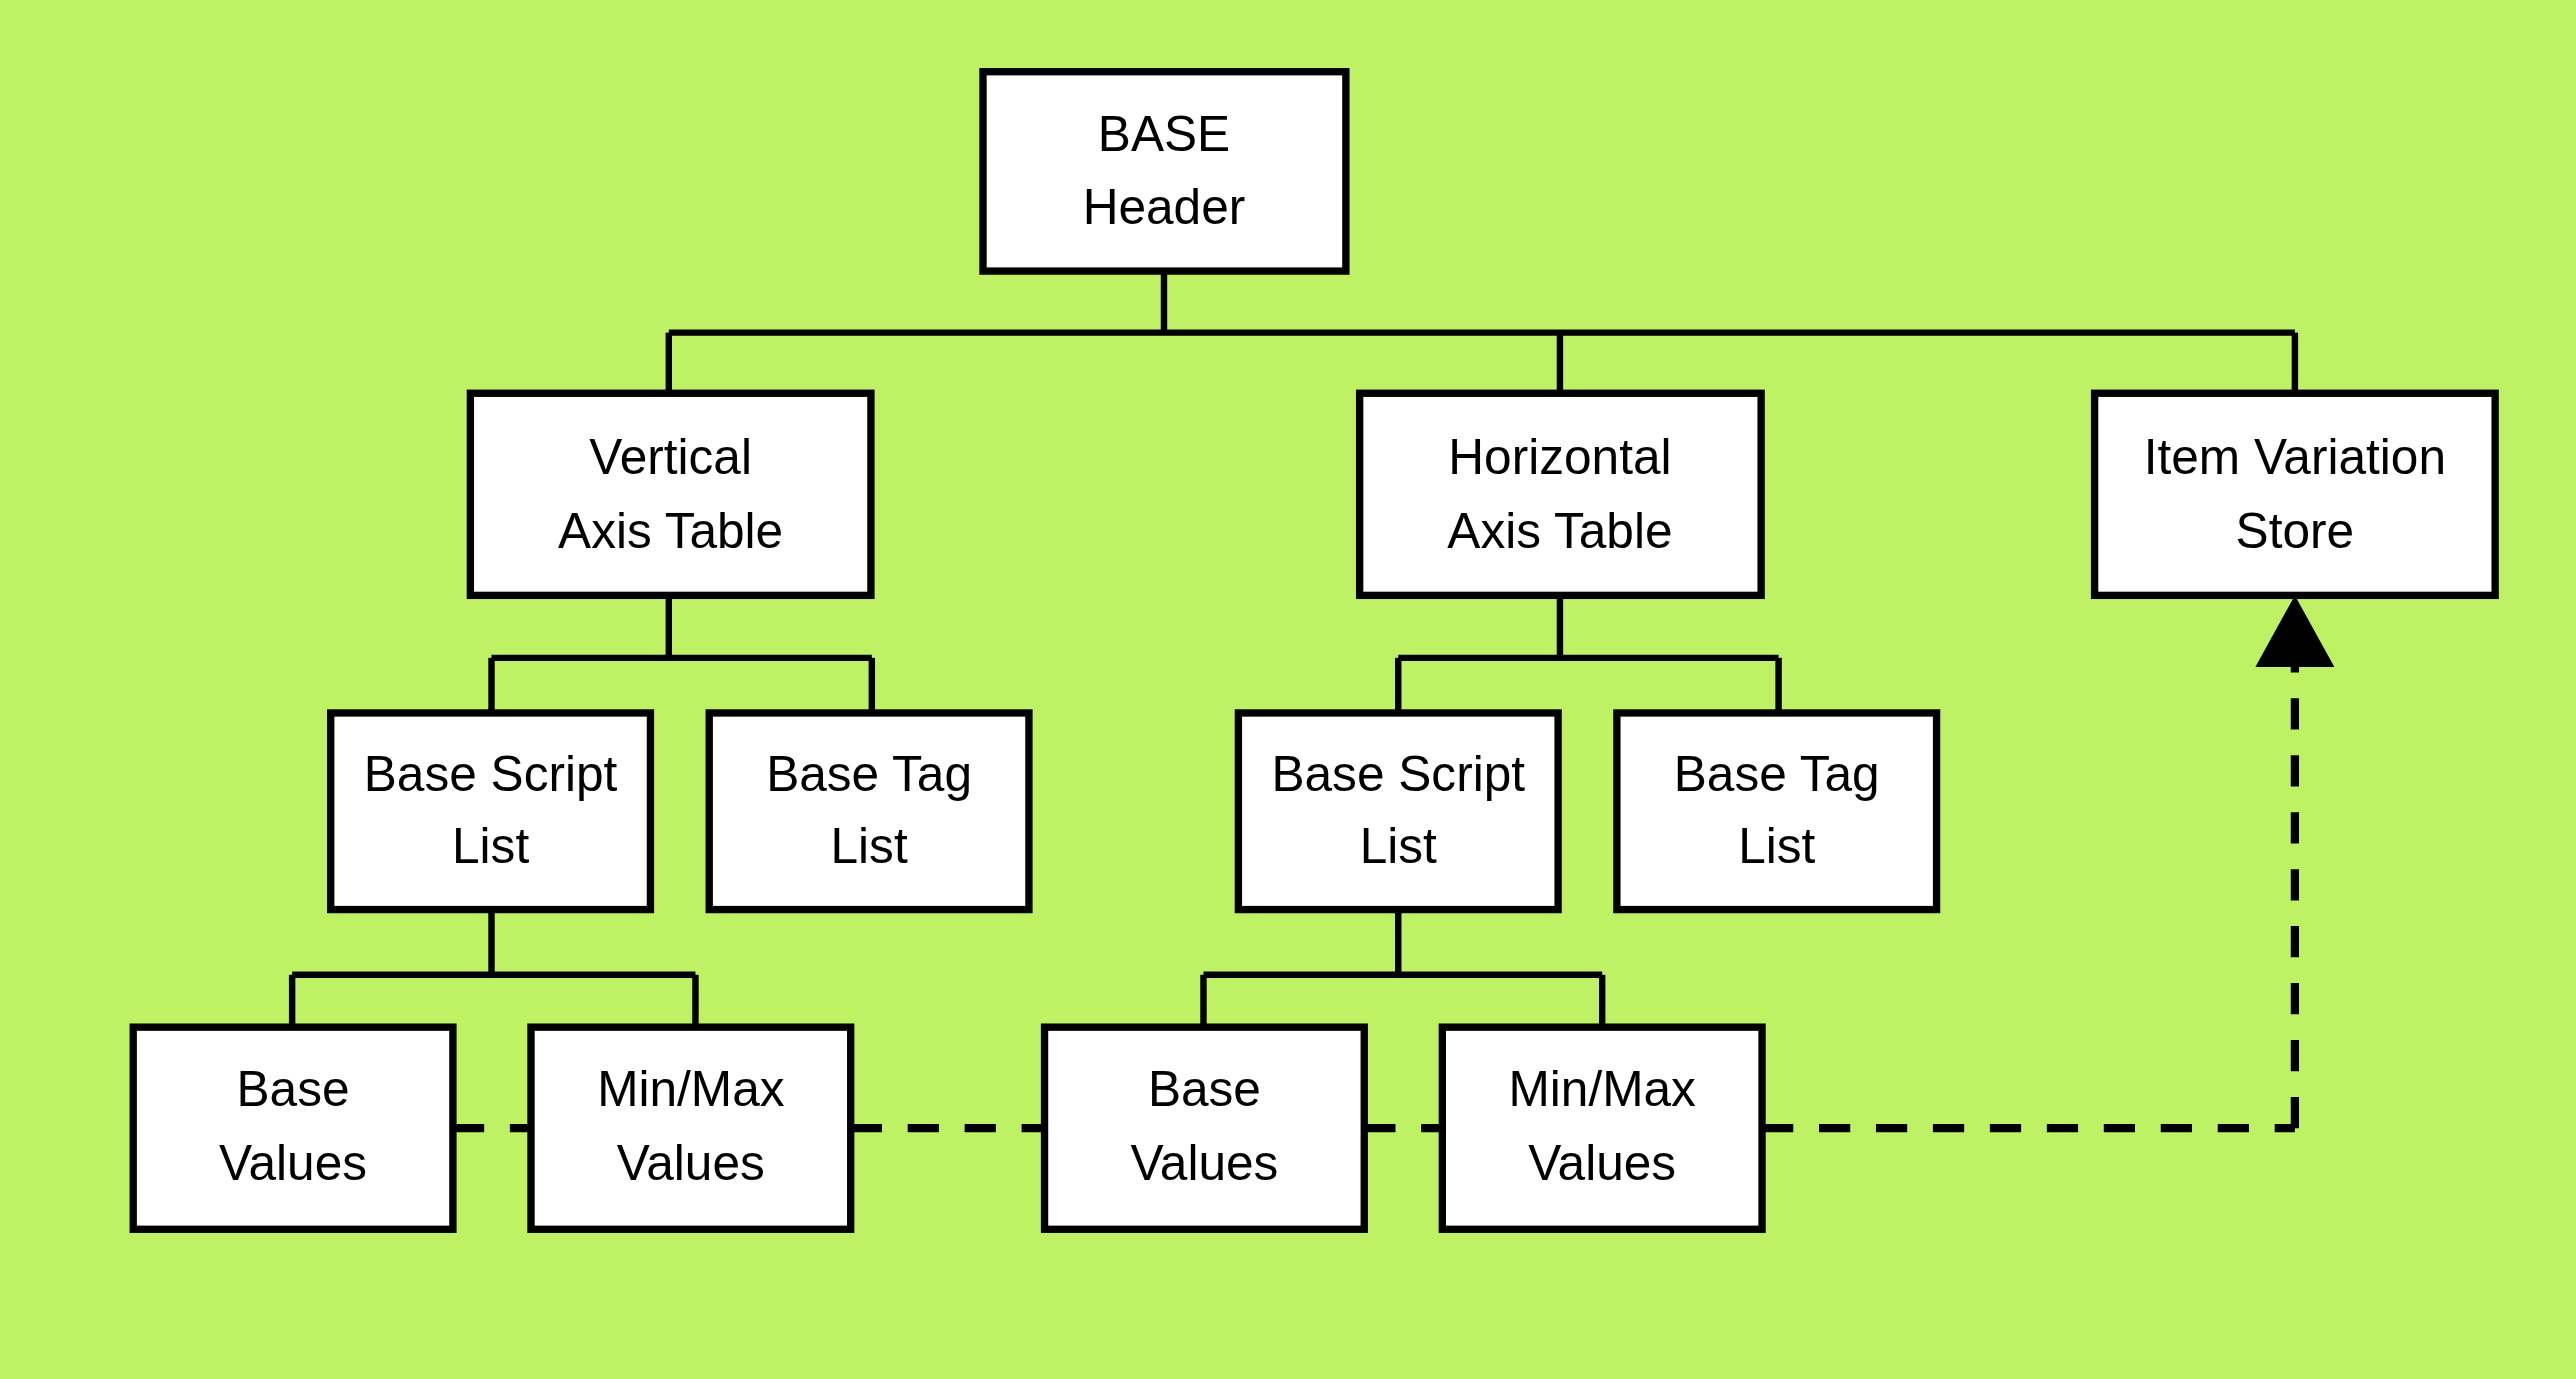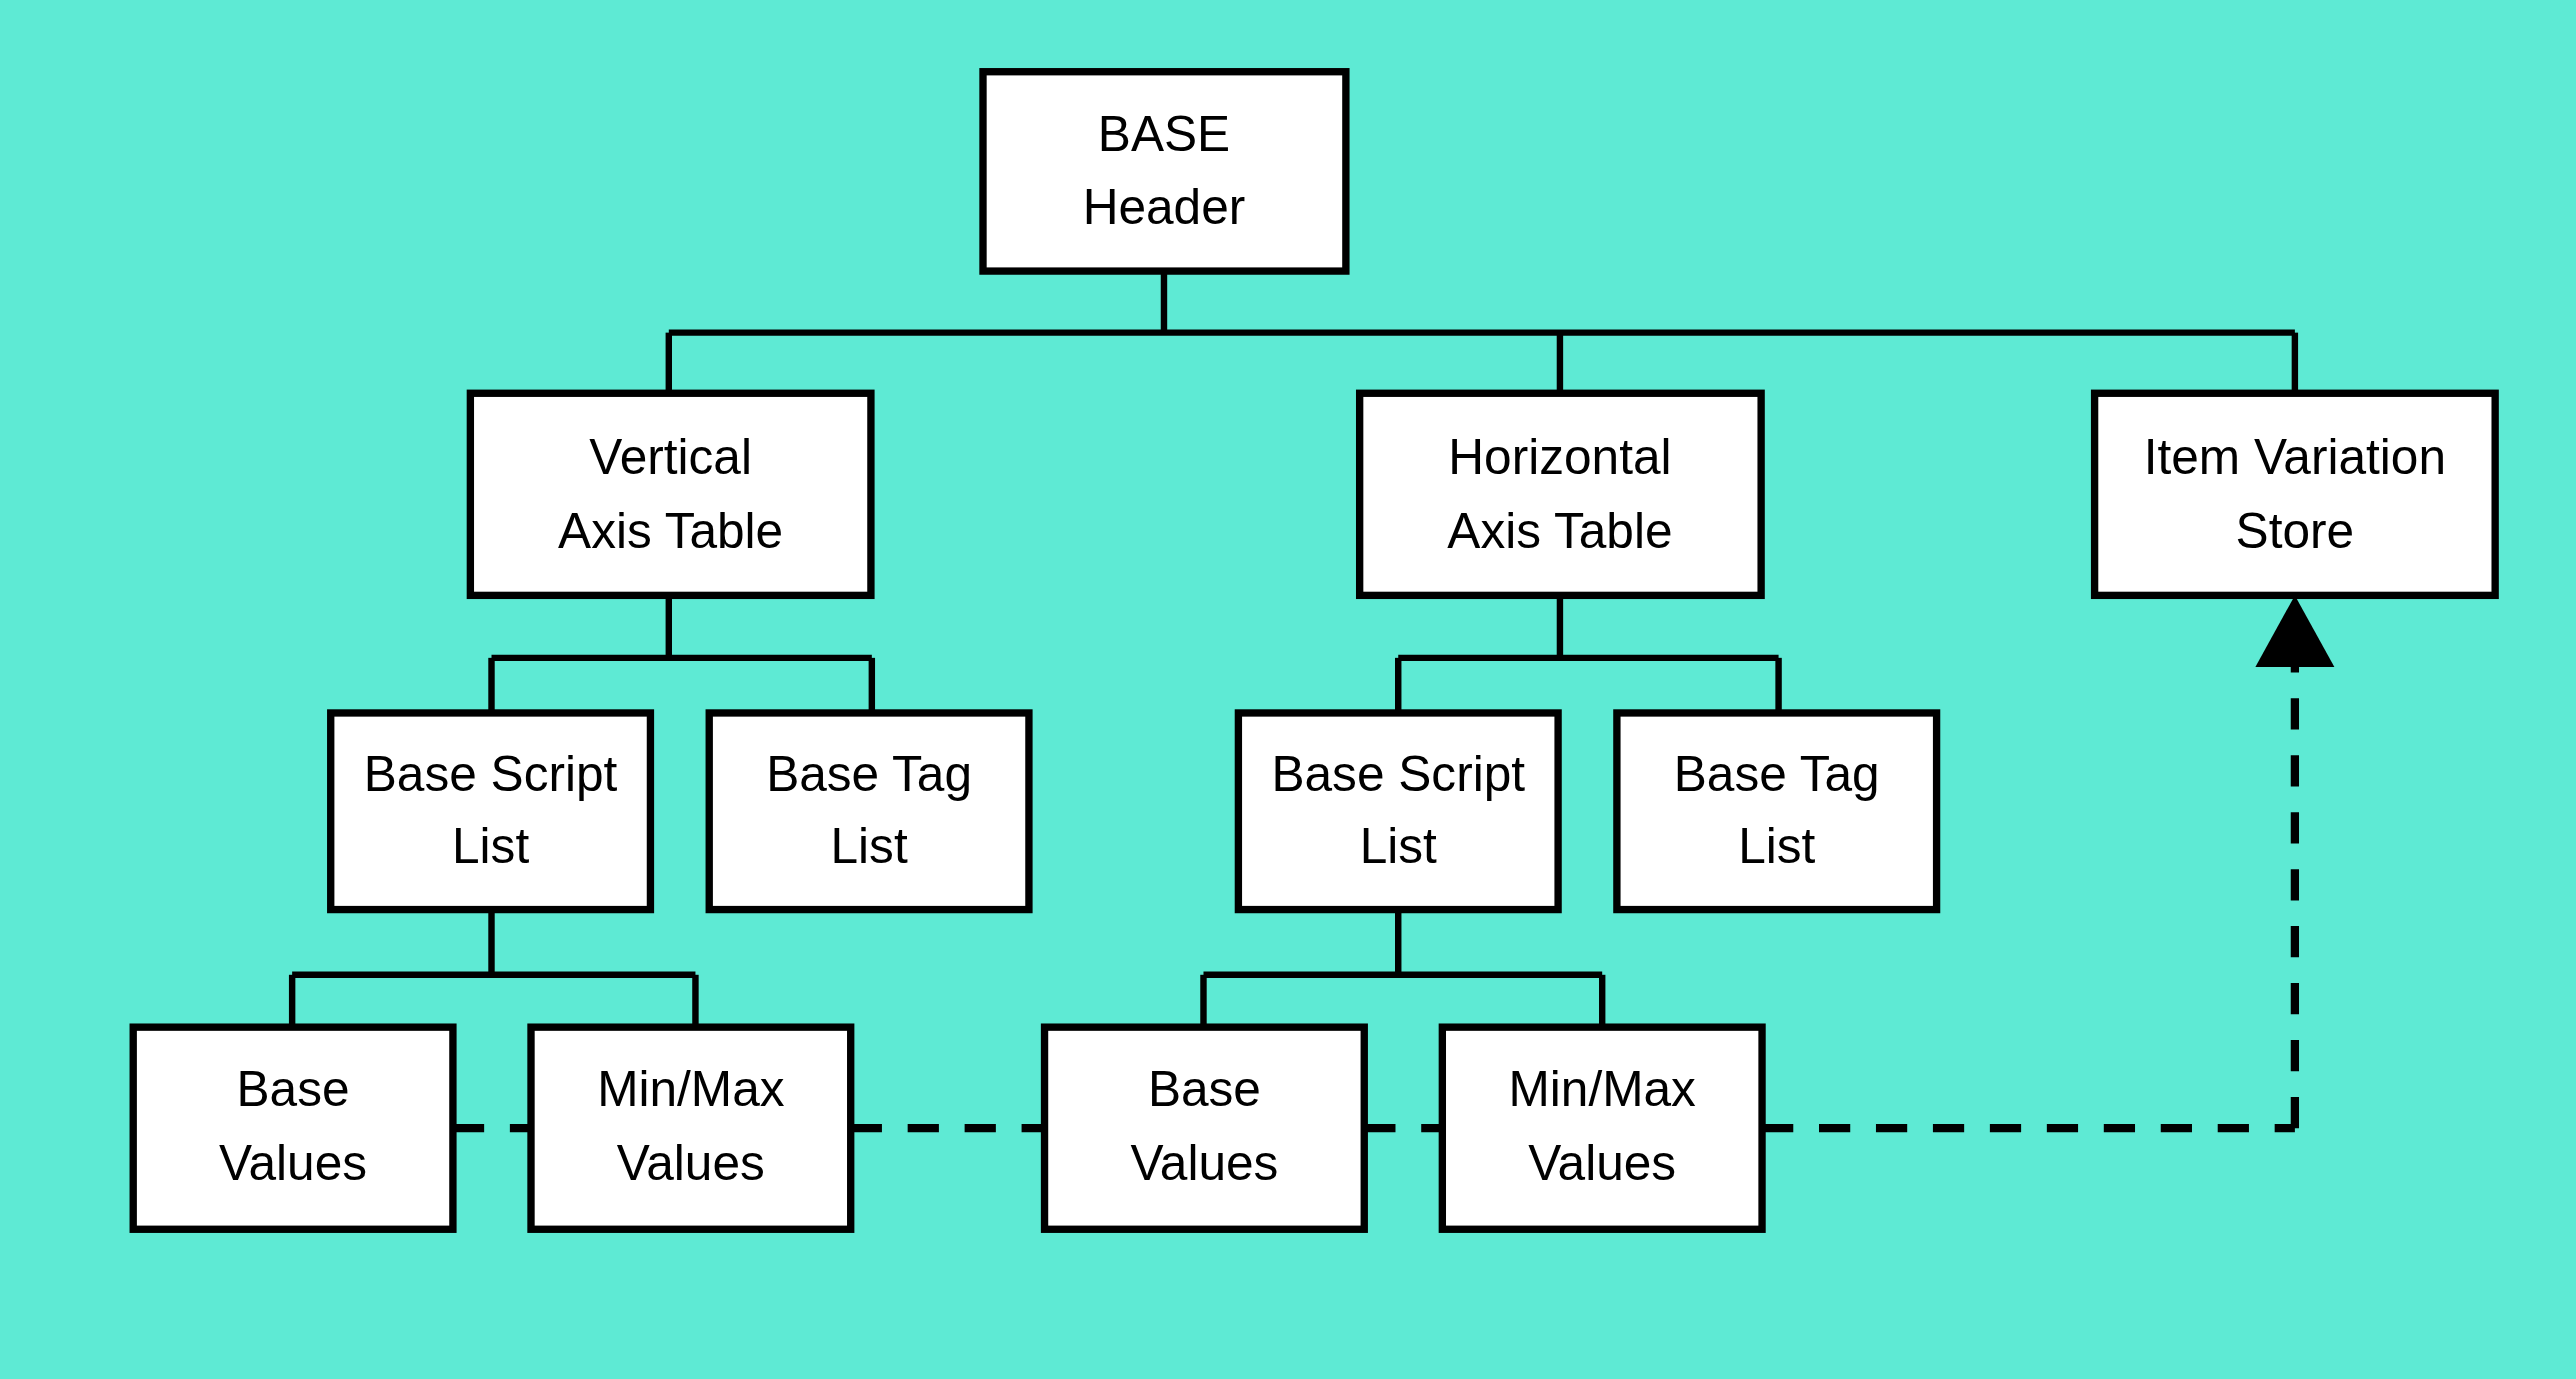--- a/index.html
+++ b/index.html
@@ -10,21 +10,21 @@
   body {
     width: 2576px;
     height: 1380px;
     overflow: hidden;
     font-family: "Liberation Sans", sans-serif;
   }
   #diagram-root {
     position: relative;
     width: 2576px;
     height: 1380px;
-    background: #5eead4;
+    background: #bef264;
   }
   svg#diagram-svg {
     position: absolute;
     top: 0;
     left: 0;
     width: 2576px;
     height: 1380px;
     display: block;
   }
   .node-rect {

